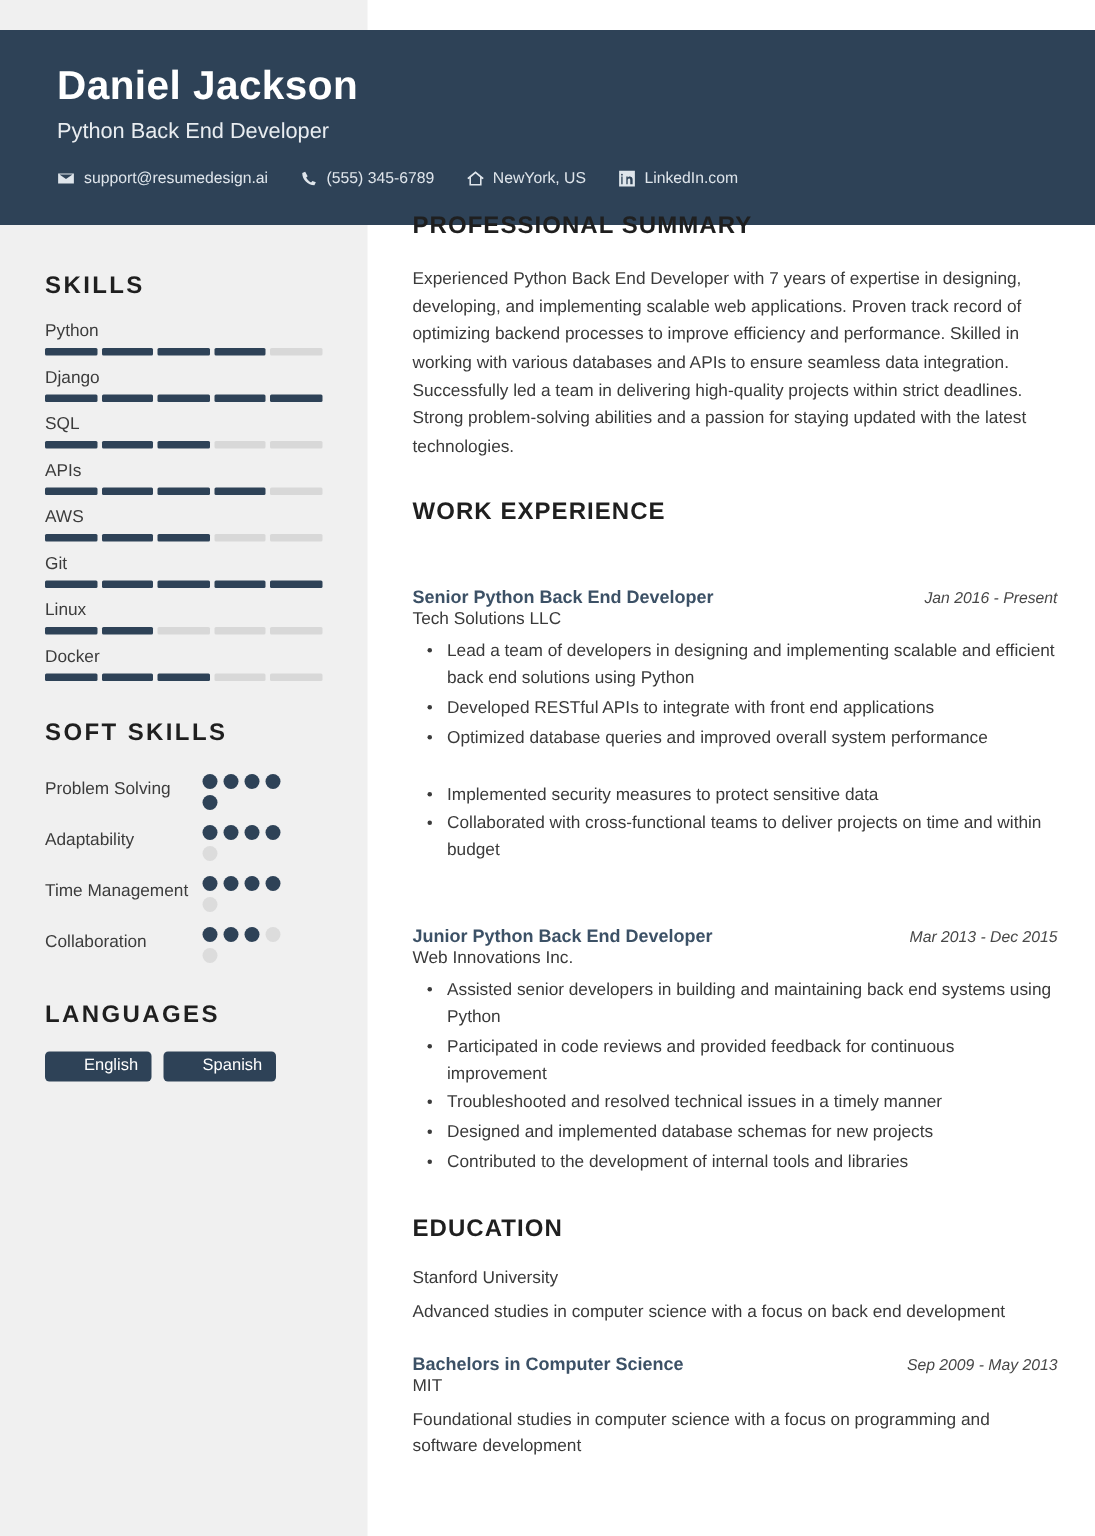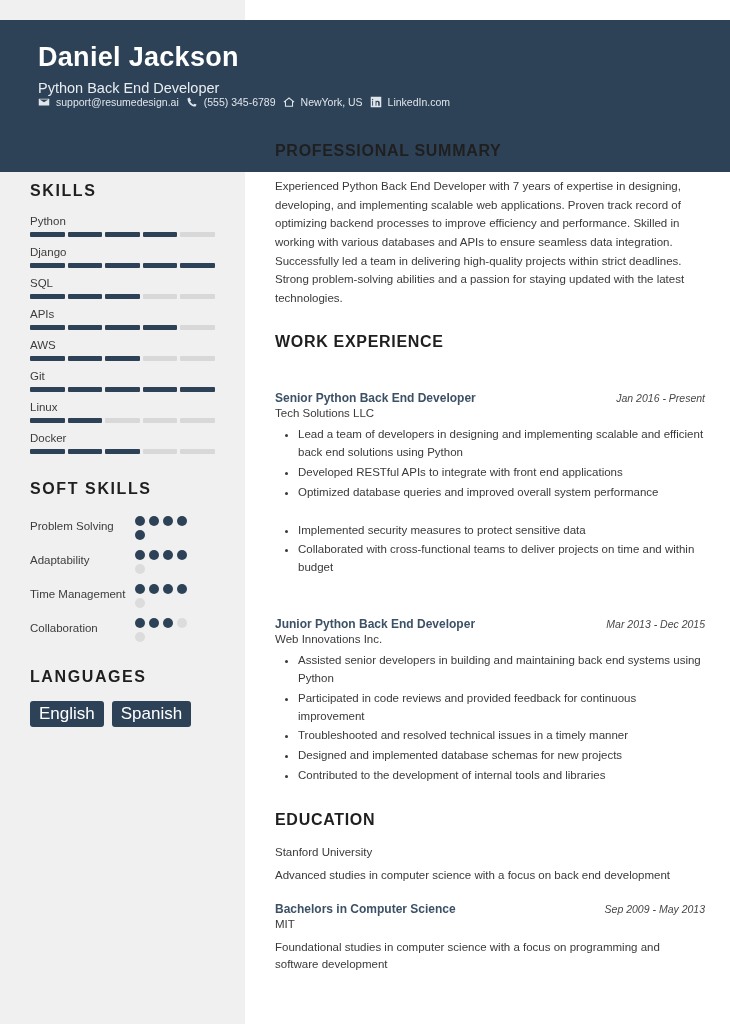--- a/index.html
+++ b/index.html
@@ -14,42 +14,43 @@
   
   .sidebar-bg {
     position: absolute; left: 0; top: 0;
     width: 245px; height: 1024px;
     background: #f0f0f0;
   }
 
   
   .header {
     position: absolute; left: 0; top: 20px;
-    width: 730px; height: 152px;
+    width: 730px; height: 130px;
     background: #2e4257;
     padding: 22px 0 0 38px;
     z-index: 5;
   }
   .name {
     color: #ffffff;
     font-size: 27px;
     font-weight: bold;
     letter-spacing: .3px;
     line-height: 1.15;
   }
   .role {
     color: #e9edf1;
     font-size: 14.5px;
     margin-top: 7px;
     font-weight: normal;
   }
   .contact-row {
+    margin-top: 17px;
     display: flex;
     align-items: center;
-    gap: 7px;
+    gap: 21px;
     flex-wrap: nowrap;
   }
   .contact-item {
     display: flex;
     align-items: center;
     gap: 6px;
     color: #dfe5eb;
     font-size: 10.5px;
     white-space: nowrap;
   }
@@ -121,22 +122,22 @@
     width: 10px; height: 10px;
     border-radius: 50%;
     background: #dcdcdc;
   }
   .dot.on { background: #2e4257; }
 
   .lang-row { display: flex; gap: 8px; margin-top: 2px; }
   .lang-chip {
     background: #2e4257;
     color: #ffffff;
-    font-size: 17px;
-    padding: 4px 9px 5px 9px;
+    font-size: 11px;
+    padding: 4px 9px 5px 26px;
     border-radius: 3px;
     line-height: 1;
   }
 
   
   .main {
     position: absolute; left: 275px; top: 142px;
     width: 430px;
     z-index: 6;
   }

